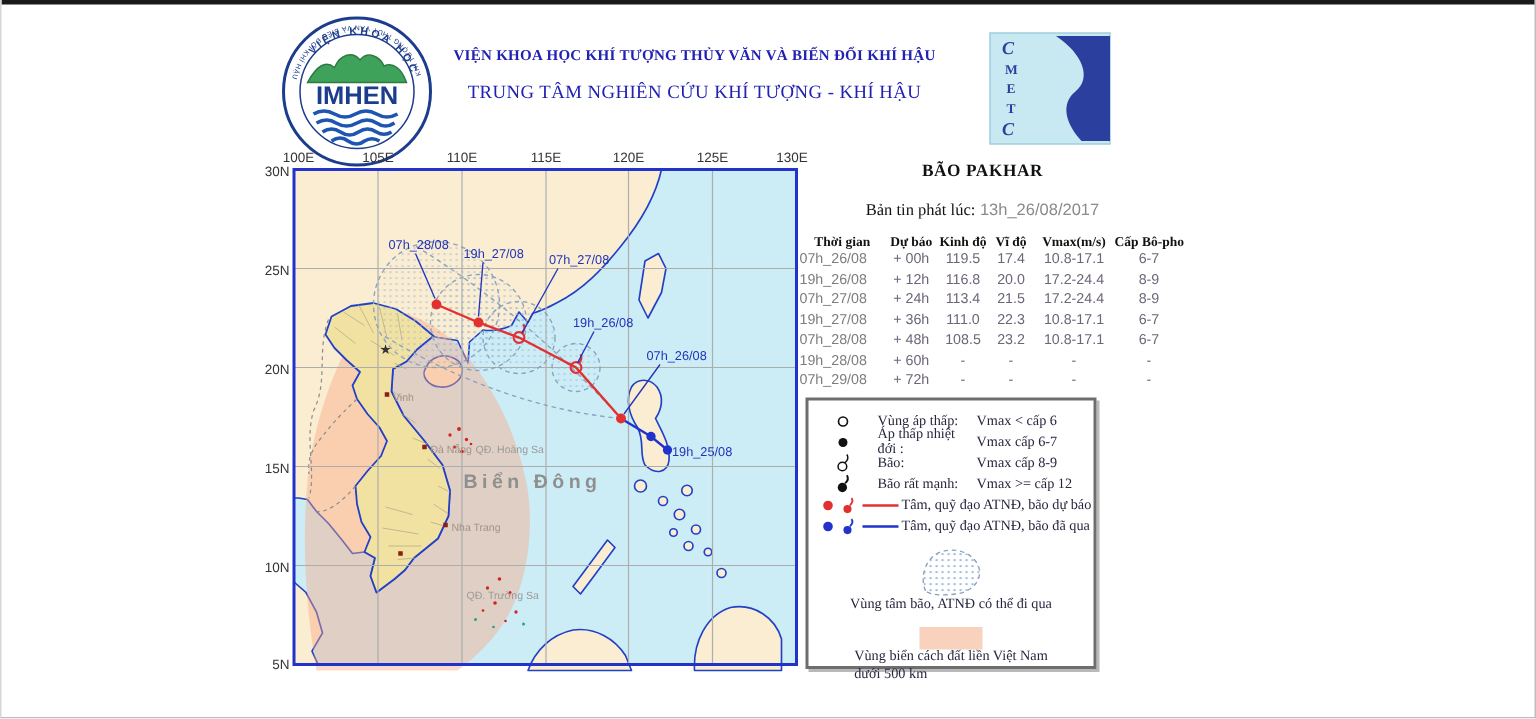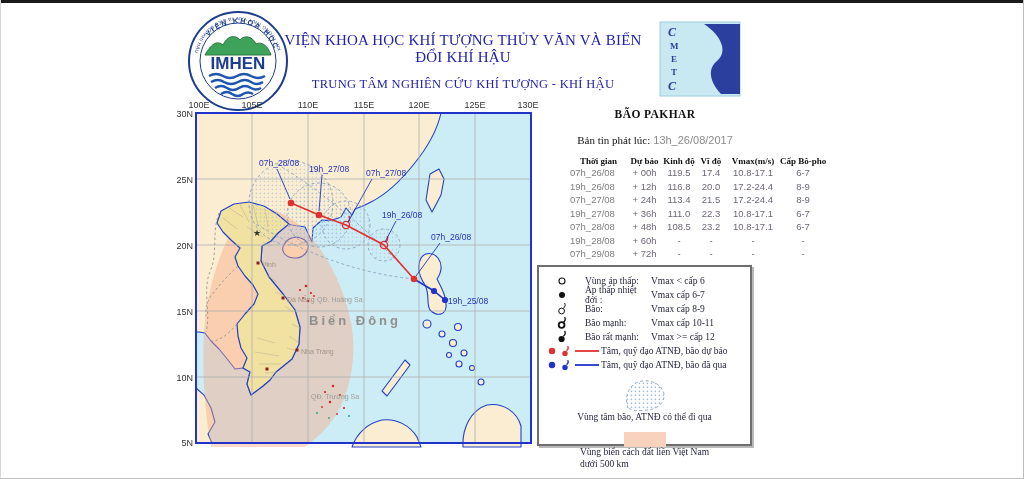--- a/index.html
+++ b/index.html
@@ -3,40 +3,40 @@
 <meta charset="utf-8">
 <style>
   html,body{margin:0;padding:0;background:#fff;}
   .page{position:relative;width:1024px;height:479px;background:#fff;overflow:hidden;
         font-family:"Liberation Sans",sans-serif;box-sizing:border-box;
         border-left:1px solid #d6d6d6;border-right:1px solid #bdbdbd;border-bottom:1px solid #bdbdbd;}
   .top-bar{position:absolute;left:0;top:0;width:1024px;height:3px;background:#1a1a1a;}
   
   .imhen-logo{position:absolute;left:186px;top:10px;width:102px;height:102px;}
   .org-lines{position:absolute;left:268px;top:32px;width:388px;text-align:center;color:#2121b2;}
-  .org-line1{font-family:"Liberation Serif",serif;font-weight:normal;font-size:15px;letter-spacing:.2px;}
+  .org-line1{font-family:"Liberation Serif",serif;font-weight:bold;font-size:10px;letter-spacing:.2px;}
   .org-line2{font-family:"Liberation Serif",serif;font-weight:normal;font-size:12.5px;margin-top:11px;letter-spacing:.3px;}
   .cmetc-logo{position:absolute;left:657px;top:20px;width:84px;height:78px;}
   
   .map-wrap{position:absolute;left:158px;top:96px;width:380px;height:364px;}
   
   .storm-title{position:absolute;left:538px;top:108px;width:232px;text-align:center;
     font-family:"Liberation Serif",serif;font-weight:bold;font-size:11.5px;color:#111;letter-spacing:.4px;}
   .bulletin{position:absolute;left:538px;top:134px;width:232px;text-align:center;font-size:11px;}
   .bulletin .lbl{font-family:"Liberation Serif",serif;font-weight:normal;color:#111;}
   .bulletin .val{color:#8a8a8a;font-size:11px;}
   .fc-table{position:absolute;left:532px;top:156px;width:256px;}
-  .fc-row{display:grid;grid-template-columns:57px 35px 34px 30px 54px 46px;align-items:center;padding-left:37px;}
+  .fc-row{display:grid;grid-template-columns:57px 35px 34px 30px 54px 46px;align-items:center;}
   .fc-head{font-family:"Liberation Serif",serif;font-weight:bold;font-size:9px;color:#111;white-space:nowrap;}
   .fc-head span{text-align:center;}
   .fc-data{font-size:9.5px;color:#6e6678;height:13.5px;}
   .fc-data span{text-align:center;white-space:nowrap;}
   .fc-data span:first-child{text-align:left;color:#7d7d7d;}
   
-  .legend{position:absolute;left:536px;top:265px;width:215px;height:181px;background:#fff;
+  .legend{position:absolute;left:536px;top:265px;width:194px;height:181px;background:#fff;
     border:2px solid #6e6e6e;box-shadow:2px 2px 0 #b9b9b9;box-sizing:border-box;
     font-family:"Liberation Serif",serif;font-size:9.5px;color:#26263f;padding-top:7px;}
   .lg-row{display:flex;align-items:center;height:14px;}
   .lg-sym{width:46px;display:flex;justify-content:center;align-items:center;flex:none;}
   .lg-label{width:66px;flex:none;}
   .lg-track .lg-sym{width:62px;justify-content:flex-start;padding-left:8px;box-sizing:border-box;gap:3px;}
   .lg-swatch-row{display:flex;align-items:center;margin-top:6px;flex-direction:column;}
   .lg-swatch-cell{width:62px;display:flex;justify-content:center;flex:none;}
   .pink-swatch{width:42px;height:15px;background:#f8d2bc;}
   .lg-two-line{line-height:1.25;}
@@ -347,30 +347,20 @@
             <circle cx="5.6" cy="9" r="2.9" fill="none" stroke="#111" stroke-width="1"></circle>
             <path d="M7.4,6.4 C9.2,4.8 9.6,2.6 8.6,1" fill="none" stroke="#111" stroke-width="1"></path>
           </svg>
         </span>
       <span class="lg-label">Bão:</span>
       <span>Vmax cấp 8-9</span>
     </div>
     <div class="lg-row">
       <span class="lg-sym">
           <svg width="12" height="14">
-            <circle cx="5.6" cy="9" r="2.9" fill="none" stroke="#111" stroke-width="1.8"></circle>
-            <path d="M7.4,6.4 C9.2,4.8 9.6,2.6 8.6,1" fill="none" stroke="#111" stroke-width="1.3"></path>
-          </svg>
-        </span>
-      <span class="lg-label">Bão mạnh:</span>
-      <span>Vmax cấp 10-11</span>
-    </div>
-    <div class="lg-row">
-      <span class="lg-sym">
-          <svg width="12" height="14">
             <circle cx="5.6" cy="9" r="3.1" fill="#111"></circle>
             <path d="M7.4,6.2 C9.2,4.6 9.6,2.4 8.6,0.8" fill="none" stroke="#111" stroke-width="1.3"></path>
           </svg>
         </span>
       <span class="lg-label">Bão rất mạnh:</span>
       <span>Vmax &gt;= cấp 12</span>
     </div>
     <div class="lg-row lg-track">
       <span class="lg-sym">
         <svg width="10" height="10">

